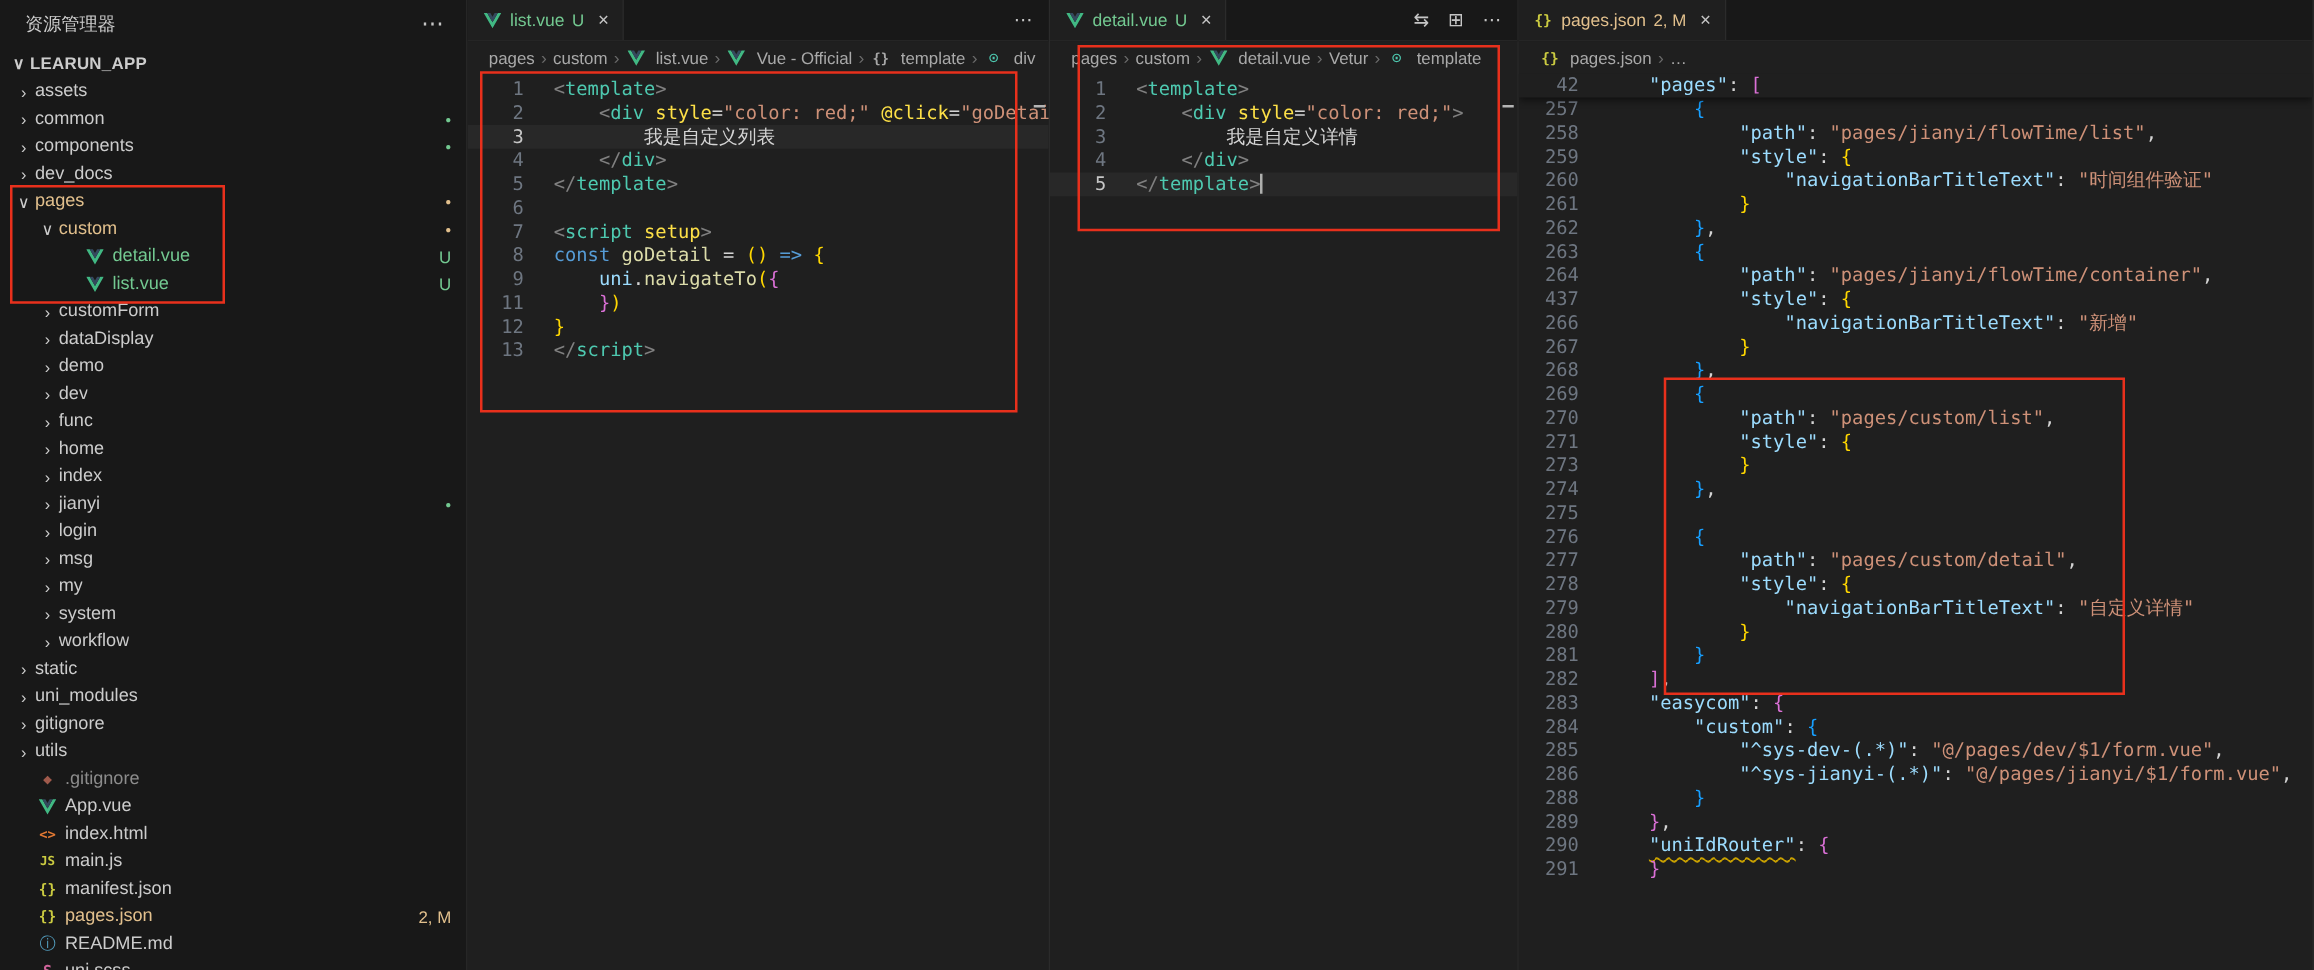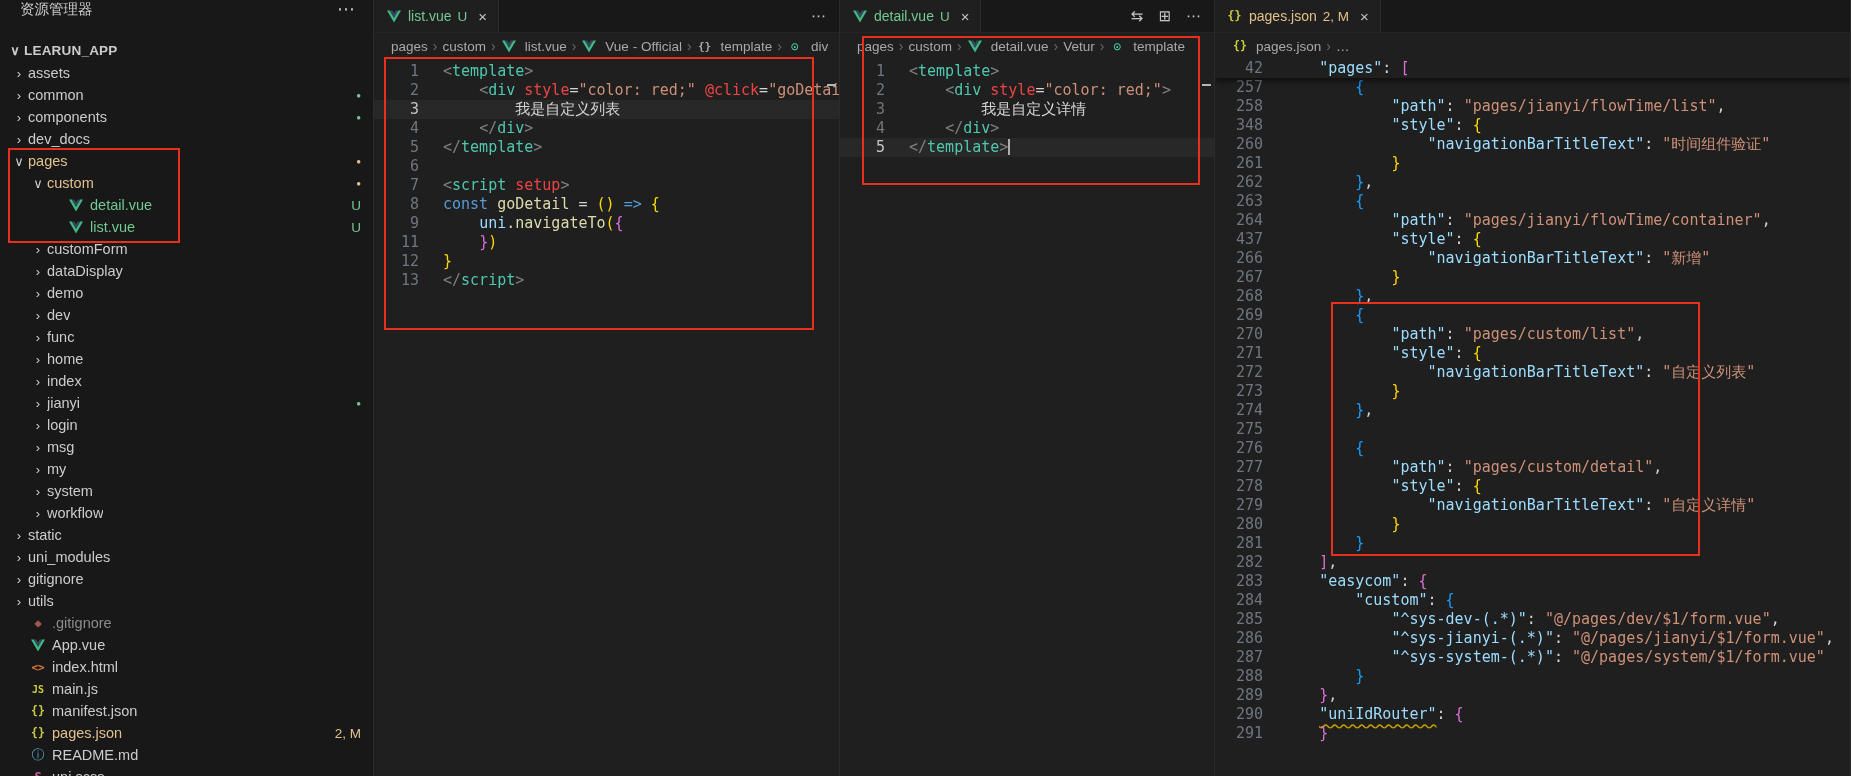--- a/index.html
+++ b/index.html
@@ -6,21 +6,21 @@
   html,body { background:#1f1f1f; }
   body {
     width:1851px; height:776px; overflow:hidden; position:relative;
     font-family:"Liberation Sans", sans-serif; color:#cccccc;
     -webkit-font-smoothing:antialiased;
   }
   .app { display:flex; width:100%; height:100%; position:relative; }
 
   
   .sidebar { width:374px; flex:none; background:#181818; border-right:1px solid #2b2b2b; overflow:hidden; position:relative; }
-  .sidebar-title { height:38px; display:flex; align-items:flex-start; justify-content:space-between; padding:0 18px 0 20px; font-size:14.5px; }
+  .sidebar-title { height:38px; display:flex; align-items:center; justify-content:space-between; padding:0 18px 0 20px; font-size:14.5px; }
   .more-icon { color:#c5c5c5; font-size:18px; cursor:pointer; line-height:1; }
   .section-header { height:24px; display:flex; align-items:center; font-weight:bold; font-size:13.5px; padding-left:6px; letter-spacing:.2px; }
   .section-header .chev { width:18px; }
   .tree-row { height:22px; display:flex; align-items:center; font-size:14.5px; cursor:pointer; white-space:nowrap; }
   .chev { width:18px; flex:none; text-align:center; font-size:13px; color:#cccccc; display:inline-block; }
   .ficon { width:20px; flex:none; display:inline-flex; align-items:center; justify-content:center; margin-right:4px; font-family:"DejaVu Sans Mono","Liberation Mono",monospace; }
   .tree-label { overflow:hidden; text-overflow:ellipsis; }
   .badge { margin-left:auto; margin-right:12px; font-size:13.5px; flex:none; }
   .badge.dotb { font-size:8px; color:#73c991; }
   .c-green { color:#73c991; } .c-green .badge { color:#73c991; }
@@ -51,21 +51,21 @@
   .pane1 .code, .pane2 .code { padding-top:3px; }
   .cl { display:flex; height:19px; white-space:pre; }
   .cl.cur { background:#282828; }
   .ln { width:45px; flex:none; text-align:right; color:#6e7681; user-select:none; }
   .pane3 .ln { width:48px; }
   .lc { margin-left:24px; }
   .pane3 .lc { margin-left:20px; }
   .cl.cur .ln { color:#c6c6c6; }
   .sticky { background:#1f1f1f; box-shadow:0 3px 6px rgba(0,0,0,.55); position:relative; z-index:2; }
 
-  .w{color:#d4d4d4} .p{color:#808080} .t{color:#4ec9b0} .a{color:#ef4444}
+  .w{color:#d4d4d4} .p{color:#808080} .t{color:#4ec9b0} .a{color:#fde047}
   .s{color:#ce9178} .k{color:#569cd6} .f{color:#dcdcaa} .v{color:#9cdcfe}
   .o{color:#d4d4d4} .key{color:#9cdcfe} .str{color:#ce9178}
   .b1{color:#ffd700} .b2{color:#da70d6} .b3{color:#179fff}
   .keyw{color:#9cdcfe; text-decoration:underline wavy #c8a000; text-underline-offset:4px;}
   .cursor{display:inline-block;width:2px;height:16px;background:#aeafad;vertical-align:-3px;}
 
   .ruler-mark { position:absolute; right:3px; top:84px; width:9px; height:2px; background:#b5b5b5; }
 
   
   .redbox { position:absolute; border:2px solid #e8301c; pointer-events:none; z-index:5; }
@@ -404,49 +404,47 @@
         </span>
         <span class="bc-sep">›</span>
         <span class="bc-item">
           <span>…</span>
         </span>
       </div>
     <div class="code">
         <div class="cl sticky"><span class="ln">42</span><span class="lc"><span class="w">    </span><span class="key">"pages"</span><span class="o">: </span><span class="b2">[</span></span></div>
         <div class="cl"><span class="ln">257</span><span class="lc"><span class="w">        </span><span class="b3">{</span></span></div>
         <div class="cl"><span class="ln">258</span><span class="lc"><span class="w">            </span><span class="key">"path"</span><span class="o">: </span><span class="str">"pages/jianyi/flowTime/list"</span><span class="o">,</span></span></div>
-        <div class="cl"><span class="ln">348</span><span class="lc"><span class="w">            </span><span class="key">"style"</span><span class="o">: </span><span class="b1">{</span></span></div>
+        <div class="cl"><span class="ln">259</span><span class="lc"><span class="w">            </span><span class="key">"style"</span><span class="o">: </span><span class="b1">{</span></span></div>
         <div class="cl"><span class="ln">260</span><span class="lc"><span class="w">                </span><span class="key">"navigationBarTitleText"</span><span class="o">: </span><span class="str">"时间组件验证"</span></span></div>
         <div class="cl"><span class="ln">261</span><span class="lc"><span class="w">            </span><span class="b1">}</span></span></div>
         <div class="cl"><span class="ln">262</span><span class="lc"><span class="w">        </span><span class="b3">}</span><span class="o">,</span></span></div>
         <div class="cl"><span class="ln">263</span><span class="lc"><span class="w">        </span><span class="b3">{</span></span></div>
         <div class="cl"><span class="ln">264</span><span class="lc"><span class="w">            </span><span class="key">"path"</span><span class="o">: </span><span class="str">"pages/jianyi/flowTime/container"</span><span class="o">,</span></span></div>
         <div class="cl"><span class="ln">437</span><span class="lc"><span class="w">            </span><span class="key">"style"</span><span class="o">: </span><span class="b1">{</span></span></div>
         <div class="cl"><span class="ln">266</span><span class="lc"><span class="w">                </span><span class="key">"navigationBarTitleText"</span><span class="o">: </span><span class="str">"新增"</span></span></div>
         <div class="cl"><span class="ln">267</span><span class="lc"><span class="w">            </span><span class="b1">}</span></span></div>
         <div class="cl"><span class="ln">268</span><span class="lc"><span class="w">        </span><span class="b3">}</span><span class="o">,</span></span></div>
         <div class="cl"><span class="ln">269</span><span class="lc"><span class="w">        </span><span class="b3">{</span></span></div>
         <div class="cl"><span class="ln">270</span><span class="lc"><span class="w">            </span><span class="key">"path"</span><span class="o">: </span><span class="str">"pages/custom/list"</span><span class="o">,</span></span></div>
         <div class="cl"><span class="ln">271</span><span class="lc"><span class="w">            </span><span class="key">"style"</span><span class="o">: </span><span class="b1">{</span></span></div>
-        <div class="cl"><span class="ln">272</span><span class="lc"><span class="w">                </span><span class="key">"navigationBarTitleText"</span><span class="o">: </span><span class="str">"自定义列表"</span></span></div>
         <div class="cl"><span class="ln">273</span><span class="lc"><span class="w">            </span><span class="b1">}</span></span></div>
         <div class="cl"><span class="ln">274</span><span class="lc"><span class="w">        </span><span class="b3">}</span><span class="o">,</span></span></div>
         <div class="cl"><span class="ln">275</span><span class="lc"></span></div>
         <div class="cl"><span class="ln">276</span><span class="lc"><span class="w">        </span><span class="b3">{</span></span></div>
         <div class="cl"><span class="ln">277</span><span class="lc"><span class="w">            </span><span class="key">"path"</span><span class="o">: </span><span class="str">"pages/custom/detail"</span><span class="o">,</span></span></div>
         <div class="cl"><span class="ln">278</span><span class="lc"><span class="w">            </span><span class="key">"style"</span><span class="o">: </span><span class="b1">{</span></span></div>
         <div class="cl"><span class="ln">279</span><span class="lc"><span class="w">                </span><span class="key">"navigationBarTitleText"</span><span class="o">: </span><span class="str">"自定义详情"</span></span></div>
         <div class="cl"><span class="ln">280</span><span class="lc"><span class="w">            </span><span class="b1">}</span></span></div>
         <div class="cl"><span class="ln">281</span><span class="lc"><span class="w">        </span><span class="b3">}</span></span></div>
         <div class="cl"><span class="ln">282</span><span class="lc"><span class="w">    </span><span class="b2">]</span><span class="o">,</span></span></div>
         <div class="cl"><span class="ln">283</span><span class="lc"><span class="w">    </span><span class="key">"easycom"</span><span class="o">: </span><span class="b2">{</span></span></div>
         <div class="cl"><span class="ln">284</span><span class="lc"><span class="w">        </span><span class="key">"custom"</span><span class="o">: </span><span class="b3">{</span></span></div>
         <div class="cl"><span class="ln">285</span><span class="lc"><span class="w">            </span><span class="key">"^sys-dev-(.*)"</span><span class="o">: </span><span class="str">"@/pages/dev/$1/form.vue"</span><span class="o">,</span></span></div>
         <div class="cl"><span class="ln">286</span><span class="lc"><span class="w">            </span><span class="key">"^sys-jianyi-(.*)"</span><span class="o">: </span><span class="str">"@/pages/jianyi/$1/form.vue"</span><span class="o">,</span></span></div>
-        <div class="cl"><span class="ln">287</span><span class="lc"><span class="w">            </span><span class="key">"^sys-system-(.*)"</span><span class="o">: </span><span class="str">"@/pages/system/$1/form.vue"</span></span></div>
         <div class="cl"><span class="ln">288</span><span class="lc"><span class="w">        </span><span class="b3">}</span></span></div>
         <div class="cl"><span class="ln">289</span><span class="lc"><span class="w">    </span><span class="b2">}</span><span class="o">,</span></span></div>
         <div class="cl"><span class="ln">290</span><span class="lc"><span class="w">    </span><span class="keyw">"uniIdRouter"</span><span class="o">: </span><span class="b2">{</span></span></div>
         <div class="cl"><span class="ln">291</span><span class="lc"><span class="w">    </span><span class="b2">}</span></span></div>
       </div>
   </section>
 
   <div class="redbox box-sb"></div>
   <div class="redbox box-p1"></div>
   <div class="redbox box-p2"></div>

